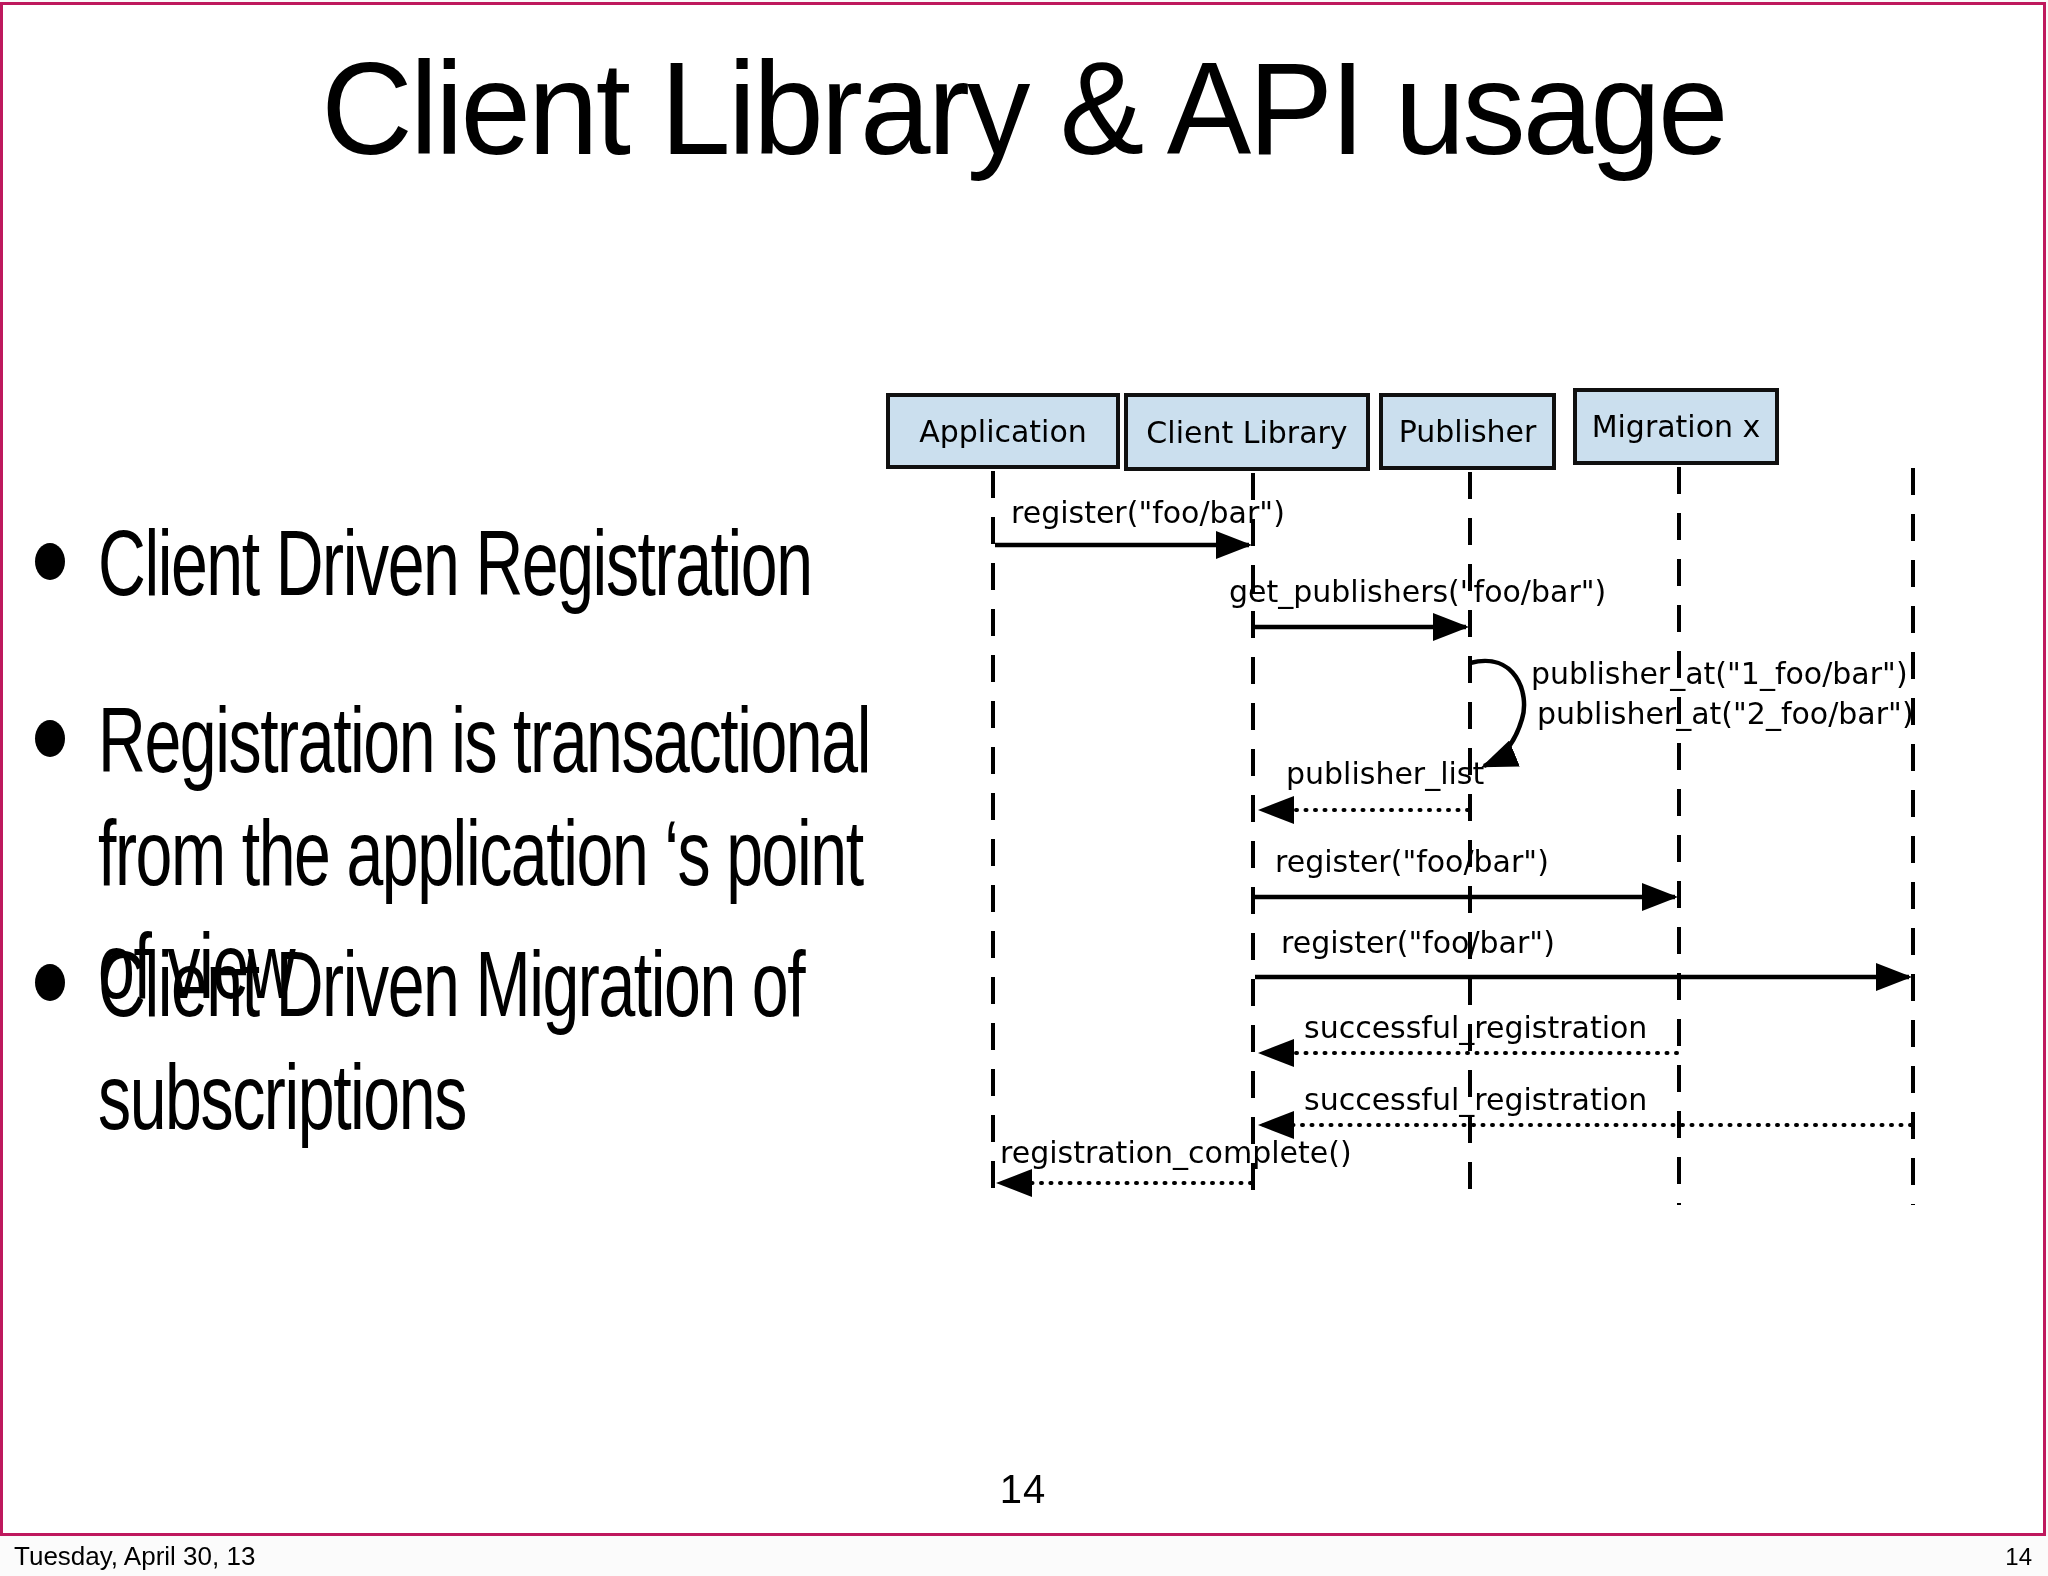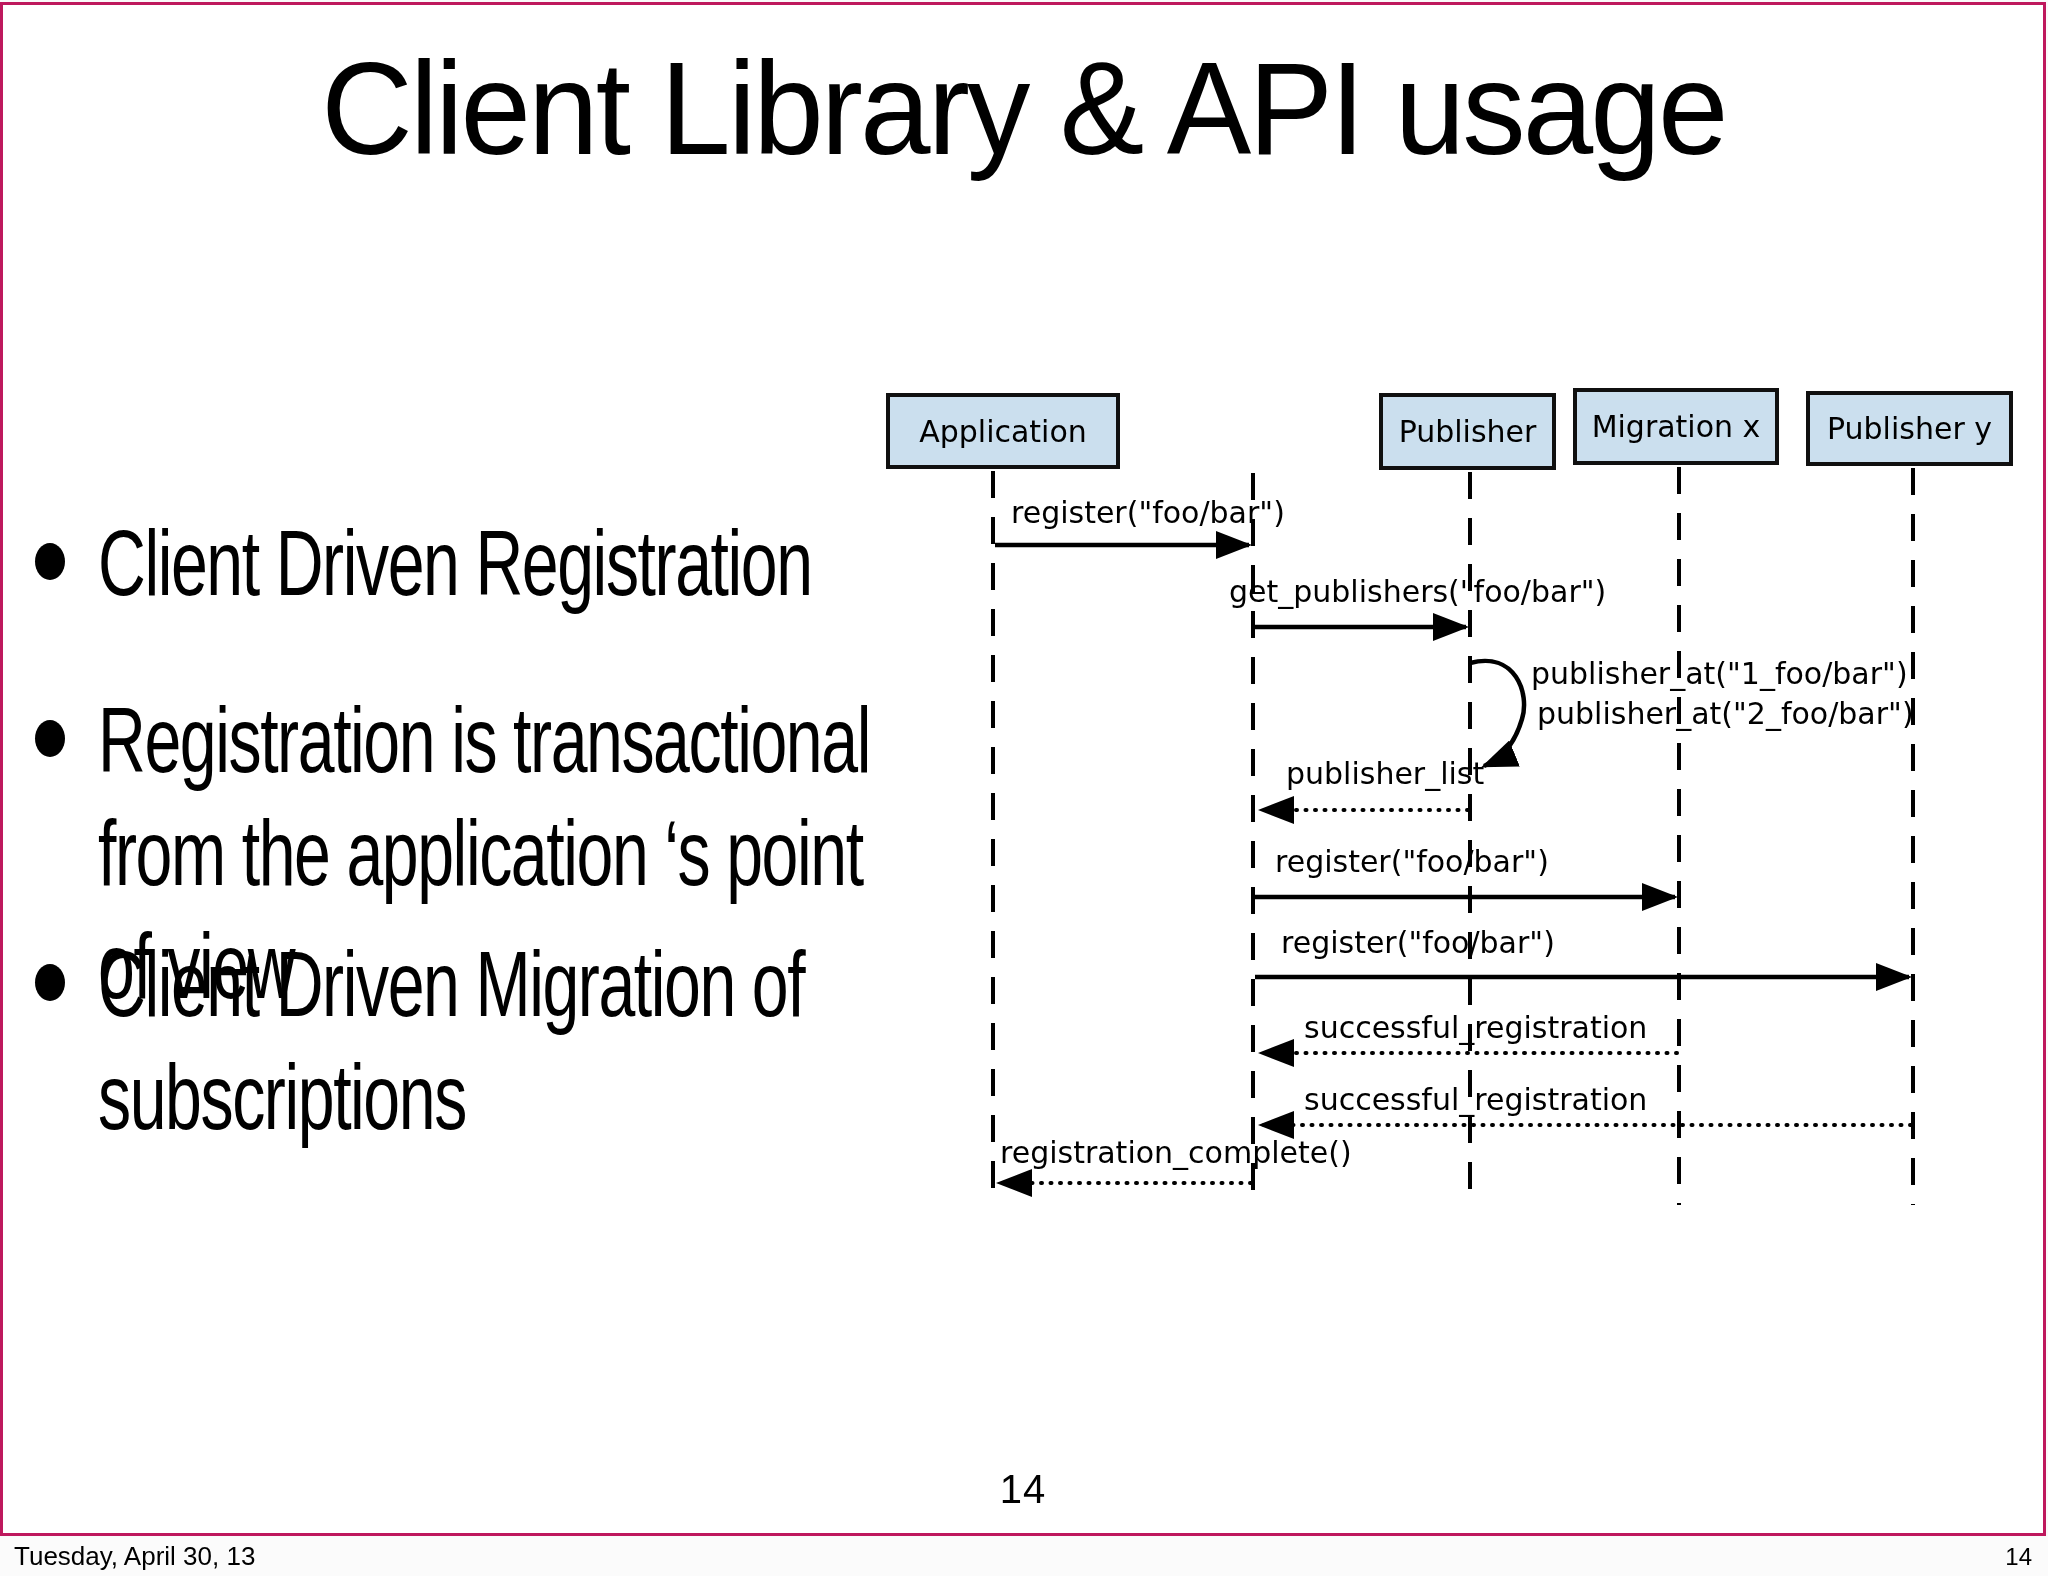--- a/index.html
+++ b/index.html
@@ -119,28 +119,28 @@
     <line class="msg-solid" x1="1252" y1="892" x2="1672" y2="892" marker-end="url(#arw)"></line>
     <line class="msg-solid" x1="1252" y1="972" x2="1906" y2="972" marker-end="url(#arw)"></line>
     <line class="msg-dotted" x1="1674" y1="1048" x2="1258" y2="1048" marker-end="url(#arw)"></line>
     <line class="msg-dotted" x1="1908" y1="1120" x2="1258" y2="1120" marker-end="url(#arw)"></line>
     <line class="msg-dotted" x1="1248" y1="1178" x2="996" y2="1178" marker-end="url(#arw)"></line>
   </svg>
 
   <div class="pbox pb-app">
     <span>Application</span>
   </div>
+  <div class="pbox pb-cl">
+    <span>Client Library</span>
+  </div>
   <div class="pbox pb-reg">
     <span>Publisher</span>
   </div>
   <div class="pbox pb-px">
     <span>Migration x</span>
-  </div>
-  <div class="pbox pb-py">
-    <span>Publisher y</span>
   </div>
 
   <div class="mlabel ml1">register("foo/bar")</div>
   <div class="mlabel ml2">get_publishers("foo/bar")</div>
   <div class="mlabel ml3a">publisher_at("1_foo/bar")</div>
   <div class="mlabel ml3b">publisher_at("2_foo/bar")</div>
   <div class="mlabel ml4">publisher_list</div>
   <div class="mlabel ml5">register("foo/bar")</div>
   <div class="mlabel ml6">register("foo/bar")</div>
   <div class="mlabel ml7">successful_registration</div>

